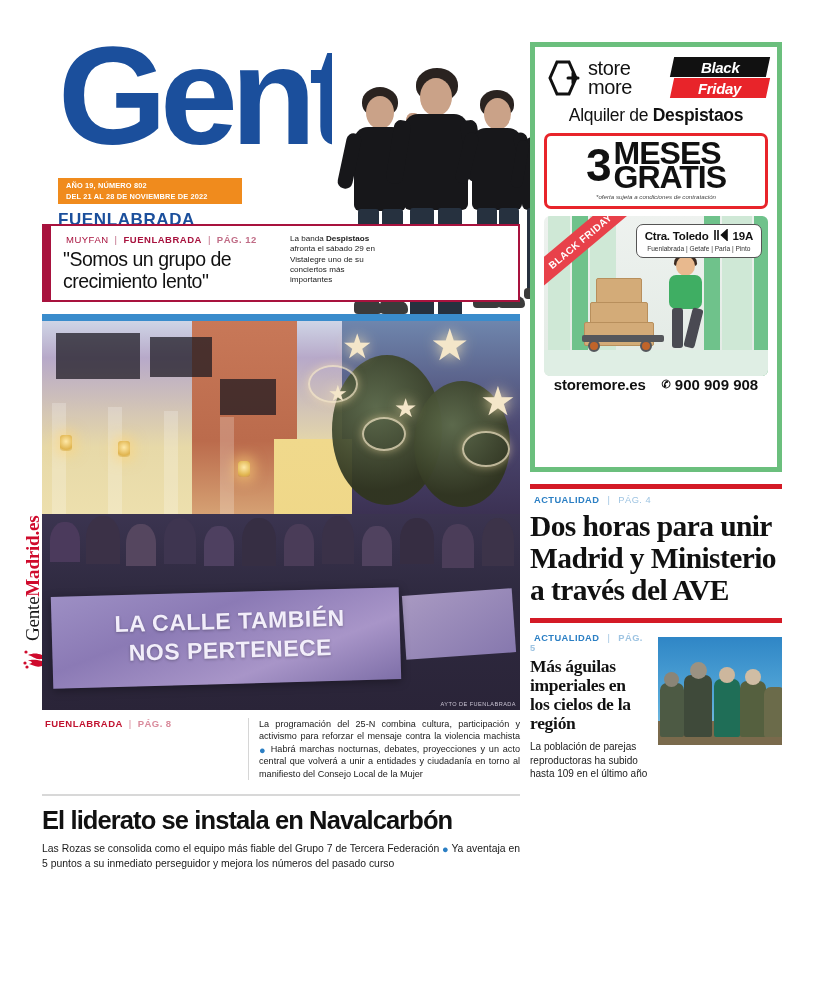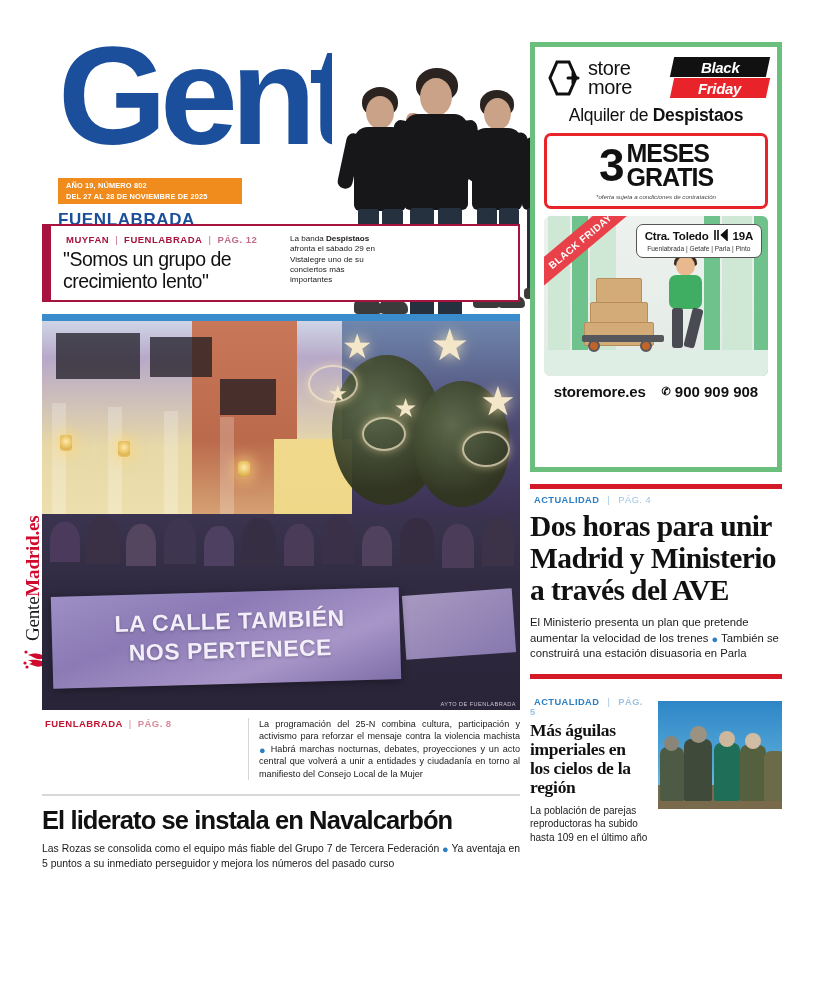--- a/index.html
+++ b/index.html
@@ -216,21 +216,21 @@
   }
   .ad-sub b{font-weight:700}
   .ad-offer{
     margin-top:7px;border:3px solid #e8242a;border-radius:7px;
     padding:5px 4px 6px;text-align:center;
   }
   .ad-offer-main{
     display:flex;align-items:center;justify-content:center;gap:4px;color:#111;
   }
   .ad-three{font-size:46px;font-weight:700;line-height:40px;letter-spacing:-2px;}
-  .ad-mg{text-align:left;font-weight:700;font-size:25px;line-height:24px;letter-spacing:-1px;}
+  .ad-mg{text-align:left;font-weight:700;font-size:32px;line-height:24px;letter-spacing:-1px;}
   .ad-legal{font-size:6.2px;color:#444;margin-top:4px;font-style:italic;}
   .ad-photo{
     margin-top:7px;position:relative;height:160px;border-radius:6px;overflow:hidden;
     background:linear-gradient(180deg,#eef2ef 0%,#e2eae4 100%);
   }
   .unit{position:absolute;top:0;height:100%;background:#cfe8d6;}
   .unit.g{background:#6fc28b;}
   .floor{position:absolute;left:0;bottom:0;width:100%;height:26px;background:#dfeee4;}
   .ribbon{
     position:absolute;left:-34px;top:14px;width:140px;height:22px;background:#e8414a;
@@ -250,40 +250,40 @@
   .worker{position:absolute;left:116px;bottom:24px;width:54px;height:96px;}
   .w-head{position:absolute;left:16px;top:0;width:19px;height:20px;border-radius:50%;background:#e8b98e;}
   .w-hair{position:absolute;left:14px;top:-2px;width:23px;height:12px;border-radius:10px 10px 3px 3px;background:#3b2a20;}
   .w-shirt{position:absolute;left:9px;top:19px;width:33px;height:34px;border-radius:7px;background:#3fae63;}
   .w-leg{position:absolute;top:52px;width:11px;height:40px;background:#4a4a52;border-radius:3px;}
   .cart{position:absolute;left:38px;bottom:24px;width:82px;height:84px;}
   .box{position:absolute;background:#d3ab78;border:1px solid #b88f5c;border-radius:2px;}
   .cart-base{position:absolute;left:0;bottom:10px;width:82px;height:7px;background:#55575c;border-radius:2px;}
   .wheel{position:absolute;bottom:0;width:12px;height:12px;border-radius:50%;background:#c0642a;border:2px solid #55575c;box-sizing:border-box;}
   .ad-foot{
-    display:flex;align-items:center;justify-content:center;gap:16px;margin-top:7px;
+    display:flex;align-items:center;justify-content:center;gap:16px;
   }
   .ad-web{font-size:15px;font-weight:700;color:#111;letter-spacing:-.2px;}
   .ad-tel{font-size:15px;font-weight:700;color:#111;display:flex;align-items:center;gap:4px;}
   .tel-ic{font-size:11px;}
 
   
   .redbar{height:5px;background:#d41a26;margin-top:12px;}
   .r-kicker{
     margin-top:6px;font-size:9.3px;font-weight:700;color:#2b7fc4;letter-spacing:.45px;
   }
   .r-kicker span{color:#9ec4e2;margin:0 4px;font-weight:400}
   .ave-title{
     margin-top:5px;font-family:"Liberation Serif", serif;font-weight:700;
     font-size:29.5px;line-height:32px;color:#111;letter-spacing:-.6px;
   }
   .ave-body{
     margin-top:9px;font-size:11.3px;line-height:15.6px;color:#1a1a1a;
   }
-  .eag{margin-top:12px;display:flex;gap:10px;}
+  .eag{margin-top:4px;display:flex;gap:10px;}
   .eag-left{width:118px;flex:0 0 auto;}
   .eag-title{
     margin-top:4px;font-family:"Liberation Serif", serif;font-weight:700;
     font-size:17.5px;line-height:19px;color:#111;letter-spacing:-.3px;
   }
   .eag-body{margin-top:7px;font-size:10px;line-height:13.6px;color:#1a1a1a;}
   .eag-photo{
     flex:1;height:108px;margin-top:10px;position:relative;overflow:hidden;
     background:linear-gradient(180deg,#2f86c6 0%,#55a8d8 58%,#8cc4e0 100%);
   }
@@ -363,31 +363,31 @@
           <div class="arm" style="left:46px;top:40px;width:12px;height:48px;transform:rotate(-10deg)"></div>
           <div class="leg" style="left:13px;top:108px;width:17px;height:84px;"></div>
           <div class="leg" style="left:32px;top:108px;width:17px;height:84px;"></div>
           <div class="shoe" style="left:10px;top:188px;width:24px;height:11px;"></div>
           <div class="shoe" style="left:31px;top:188px;width:24px;height:11px;"></div>
         </div>
       </div>
 
       <div class="dateband">
         <div>AÑO 19, NÚMERO 802</div>
-        <div>DEL 27 AL 28 DE NOVIEMBRE DE 2025</div>
+        <div>DEL 21 AL 28 DE NOVIEMBRE DE 2022</div>
       </div>
       <div class="city">FUENLABRADA</div>
     </div>
 
     <div class="interview">
       <div class="iv-bar"></div>
       <div class="iv-body">
         <div class="iv-main">
           <div class="iv-kicker">
-            <span style="color:#a8123e;font-weight:700">MUYFAN</span><span>|</span><span style="color:#a8123e;font-weight:700">FUENLABRADA</span><span>|</span><span style="color:#c06c86;font-weight:700">PÁG. 12</span>
+            <span style="color:#a8123e;font-weight:400">MUYFAN</span><span>|</span><span style="color:#a8123e;font-weight:700">FUENLABRADA</span><span>|</span><span style="color:#c06c86;font-weight:700">PÁG. 12</span>
           </div>
           <div class="iv-title">"Somos un grupo de crecimiento lento"</div>
         </div>
         <div class="iv-side">
           <span>La banda </span><b>Despistaos</b><span> afronta el sábado 29 en Vistalegre uno de su conciertos más importantes</span>
         </div>
       </div>
     </div>
 
     <div class="hero">
@@ -553,23 +553,20 @@
         </span>
       </div>
     </div>
 
     <div class="redbar"></div>
     <div>
       <div class="r-kicker">
         <span style="color:#2b7fc4;font-weight:700">ACTUALIDAD</span><span>|</span><span style="color:#9ec4e2;font-weight:400">PÁG. 4</span>
       </div>
       <div class="ave-title">Dos horas para unir Madrid y Ministerio a través del AVE</div>
-      <div class="ave-body">
-        <span>El Ministerio presenta un plan que pretende aumentar la velocidad de los trenes </span><span class="dot">●</span><span> También se construirá una estación disuasoria en Parla</span>
-      </div>
     </div>
 
     <div class="redbar"></div>
     <div class="eag">
       <div class="eag-left">
         <div class="r-kicker" style="margin-top:6px">
           <span style="color:#2b7fc4;font-weight:700">ACTUALIDAD</span><span>|</span><span style="color:#9ec4e2;font-weight:700">PÁG. 5</span>
         </div>
         <div class="eag-title">Más águilas imperiales en los cielos de la región</div>
         <div class="eag-body">La población de parejas reproductoras ha subido hasta 109 en el último año</div>

